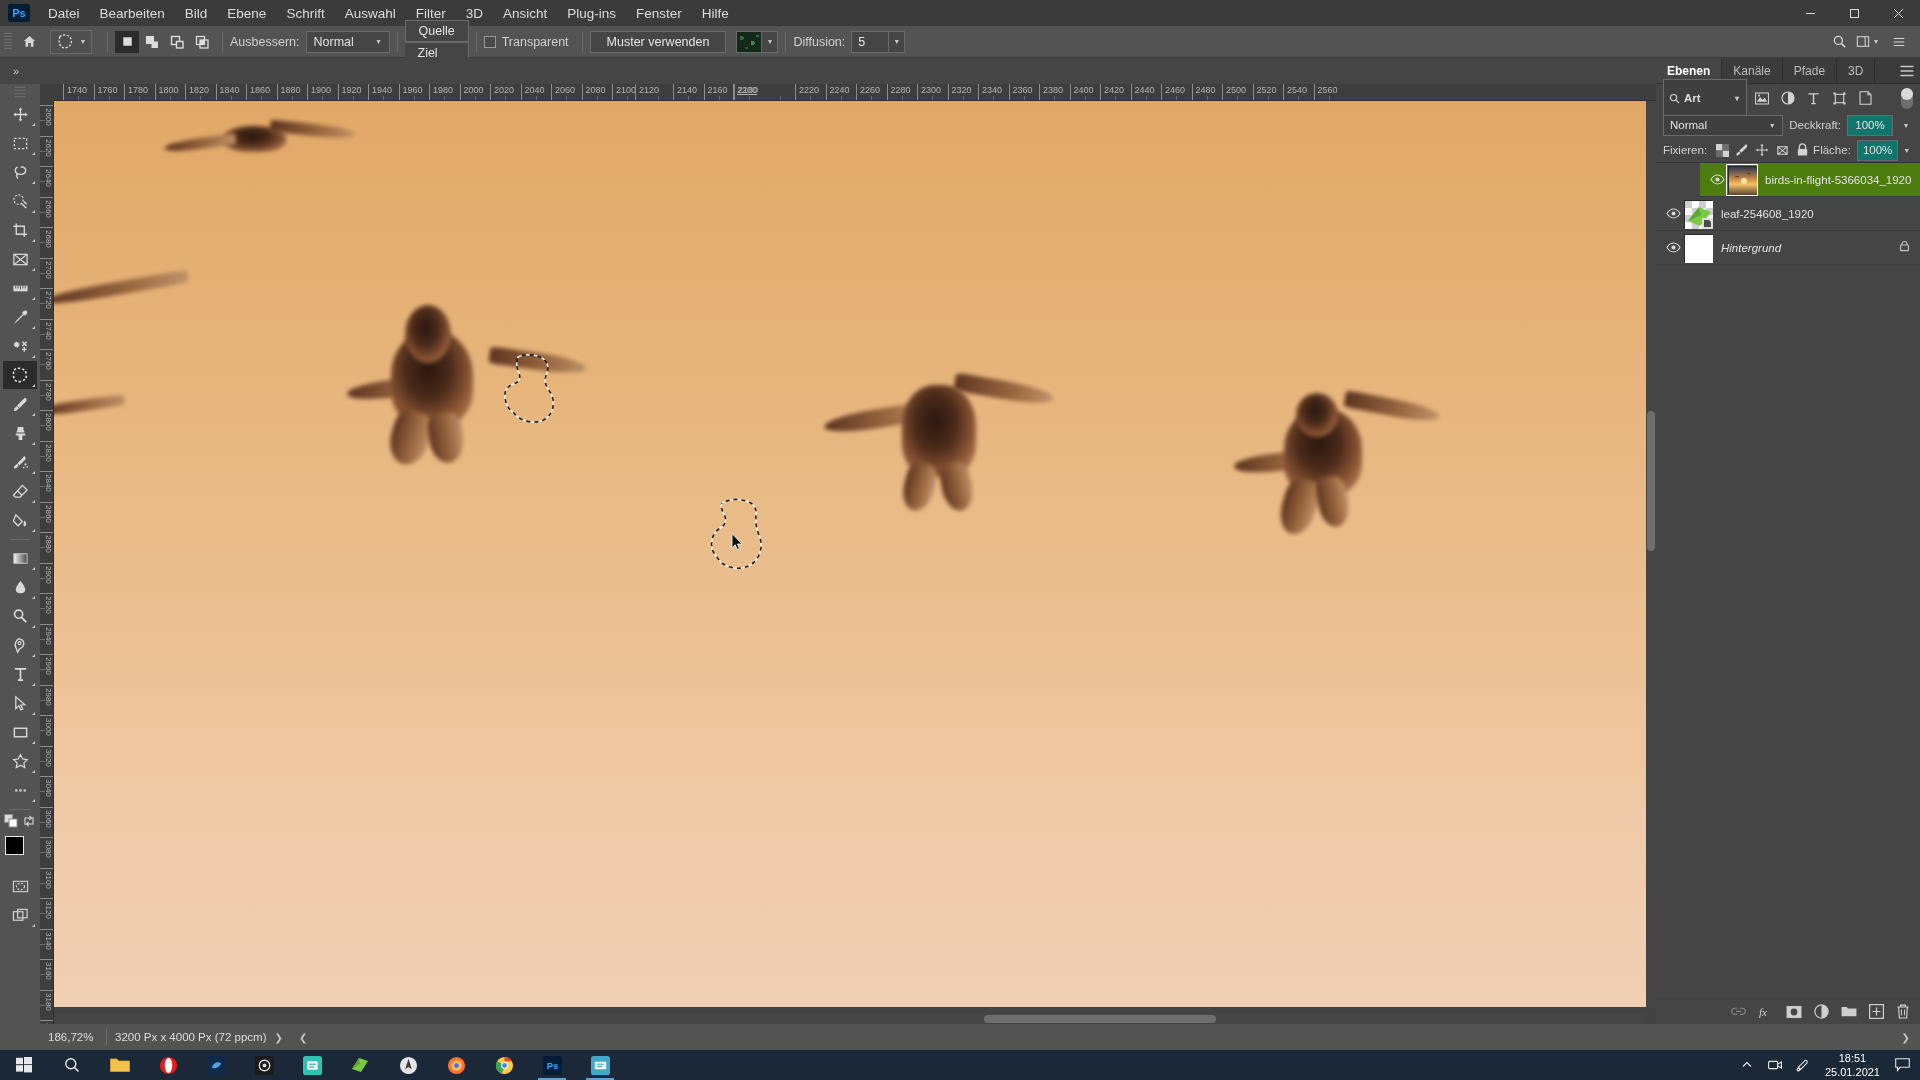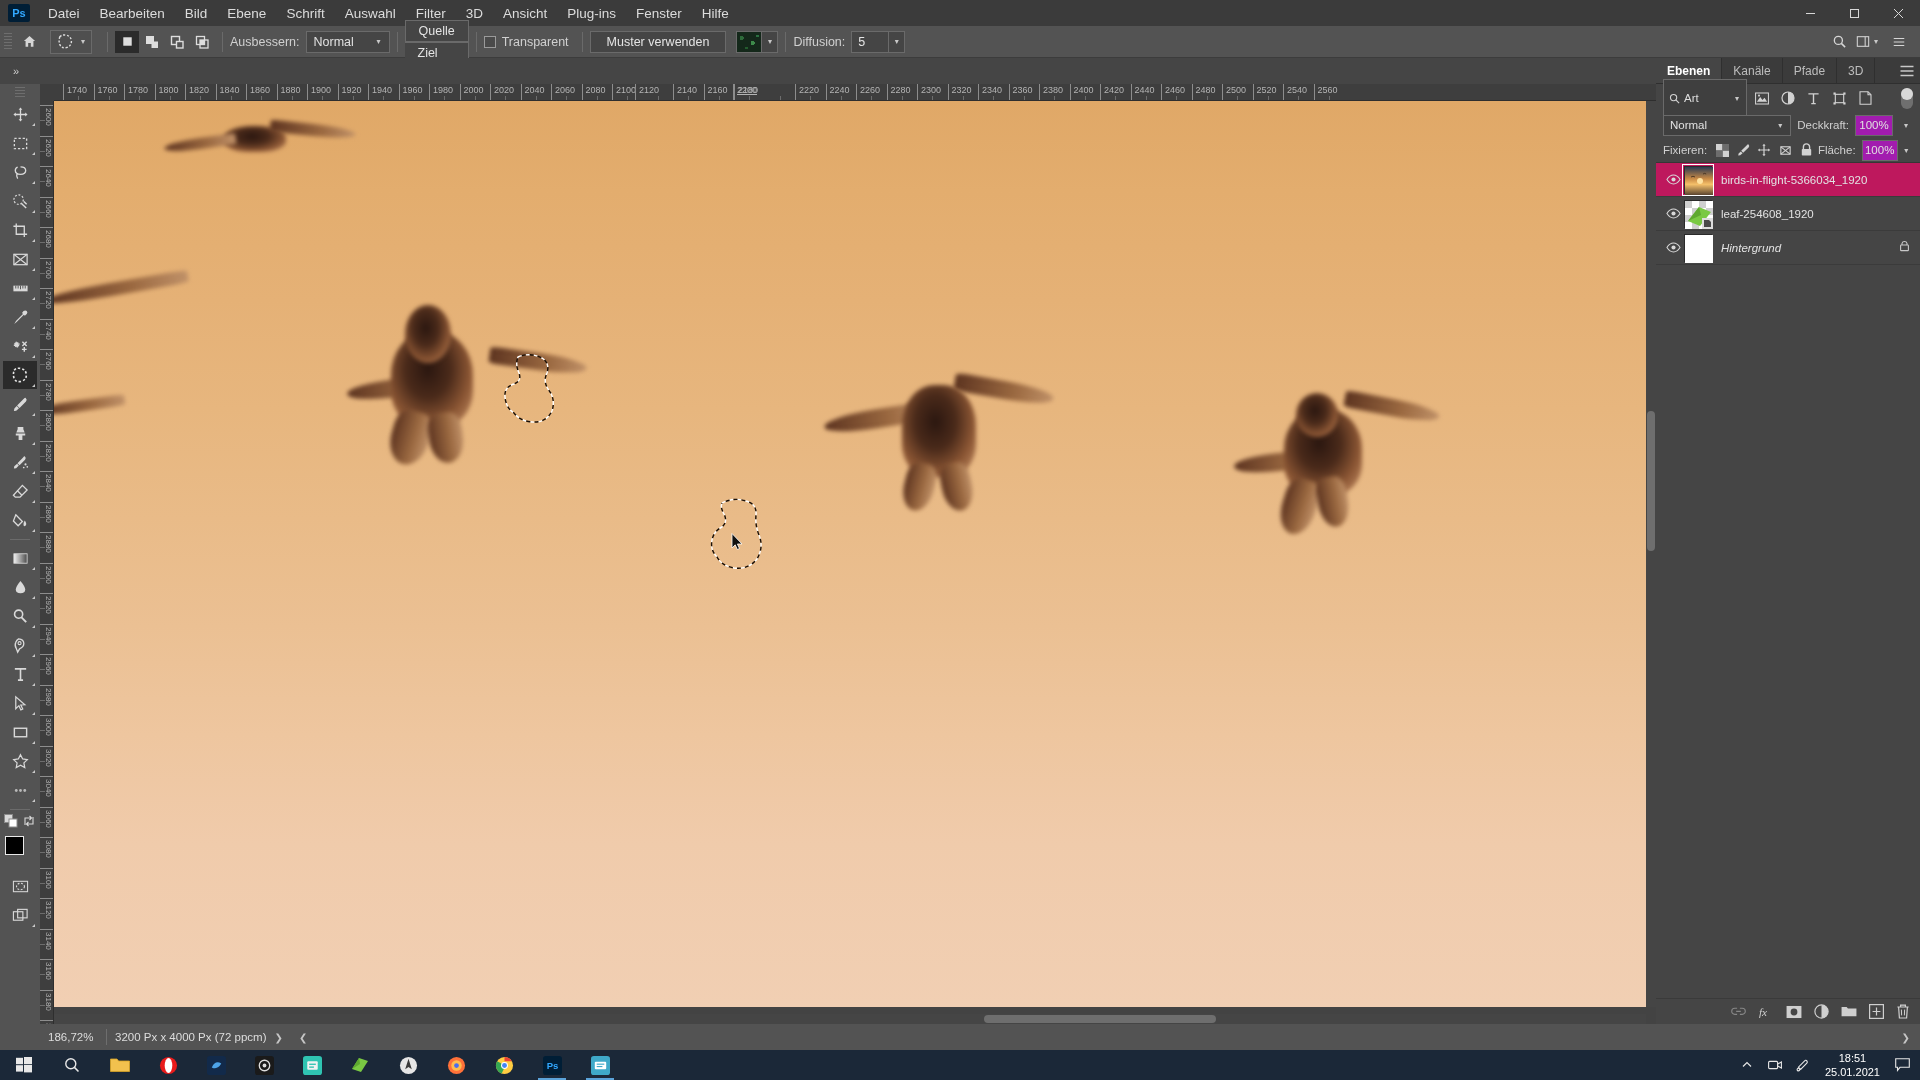--- a/index.html
+++ b/index.html
@@ -238,53 +238,53 @@
   .panel-menu {
     margin-left: auto; width: 26px; display: flex; align-items: center; justify-content: center;
     color: #c8c8c8; font-size: 13px;
   }
   .filter-row {
     height: 28px; display: flex; align-items: center; padding: 0 7px; gap: 3px;
     background: #454545;
   }
   .filter-select {
     background: #3f3f3f; border: 1px solid #6a6a6a; height: 21px; width: 84px;
-    display: flex; align-items: center; padding: 18px 3px; font-size: 11.5px; color: #ddd;
+    display: flex; align-items: center; padding: 18px 3px; font-size: 11.5px; color: #ddd; font-weight: bold;
   }
   .fl-icon { width: 23px; height: 21px; display:flex; align-items:center; justify-content:center; color:#d2d2d2; }
   .toggle-pill {
     margin-left: auto; width: 12px; height: 21px; background: #6f6f6f; border-radius: 6px;
     position: relative;
   }
   .toggle-pill::after {
     content:''; position:absolute; top:0; left:0; width:12px; height:12px;
     background:#d8d8d8; border-radius:50%;
   }
   .blend-row {
     height: 26px; display: flex; align-items: center; padding: 0 7px; gap: 6px;
   }
   .blend-select {
     background: #3f3f3f; border: 1px solid #6a6a6a; height: 21px; flex: 1;
     display: flex; align-items: center; justify-content: space-between;
     padding: 0 4px 0 6px; font-size: 11.5px; color: #e0e0e0;
   }
   .lbl-sm { font-size: 11.5px; color: #d0d0d0; white-space: nowrap; }
   .val-box {
-    background: #a21caf; border: 1px solid #6a6a6a; height: 21px; width: 38px;
+    background: #0f766e; border: 1px solid #6a6a6a; height: 21px; width: 46px;
     display: flex; align-items: center; justify-content: center; font-size: 11.5px; color: #e0e0e0; text-align: center;
   }
   .val-drop { width: 14px; height: 21px; display:flex; align-items:center; justify-content:center; color:#c8c8c8; font-size:8px;}
   .lock-row { height: 24px; display: flex; align-items: center; padding: 0 7px; gap: 2px; }
   .lock-ic { width: 20px; height: 20px; display:flex; align-items:center; justify-content:center; color:#d2d2d2;}
   .layers-list { flex: 1; overflow: hidden; border-top: 1px solid #363636; }
   .layer-row {
     height: 34px; display: flex; align-items: center; padding: 0 6px;
     border-bottom: 1px solid #3b3b3b;
   }
-  .layer-row.selected { background: #be185d; }
+  .layer-row.selected { background: #4d7c0f; margin-left: 44px; }
   .eye { width: 22px; display: flex; align-items: center; justify-content: center; color: #d9d9d9; }
   .thumb-box {
     width: 28px; height: 28px; background: #222; margin-right: 9px; position: relative;
     border: 1px solid #2a2a2a;
   }
   .thumb-box.sel-outline { outline: 1px solid #fff; outline-offset: 1px; }
   .layer-name { font-size: 11.5px; color: #e2e2e2; flex: 1; white-space: nowrap; }
   .layer-name.italic { font-style: italic; }
   .layer-lock { color: #c8c8c8; margin-right: 4px; }
   .panel-foot {

